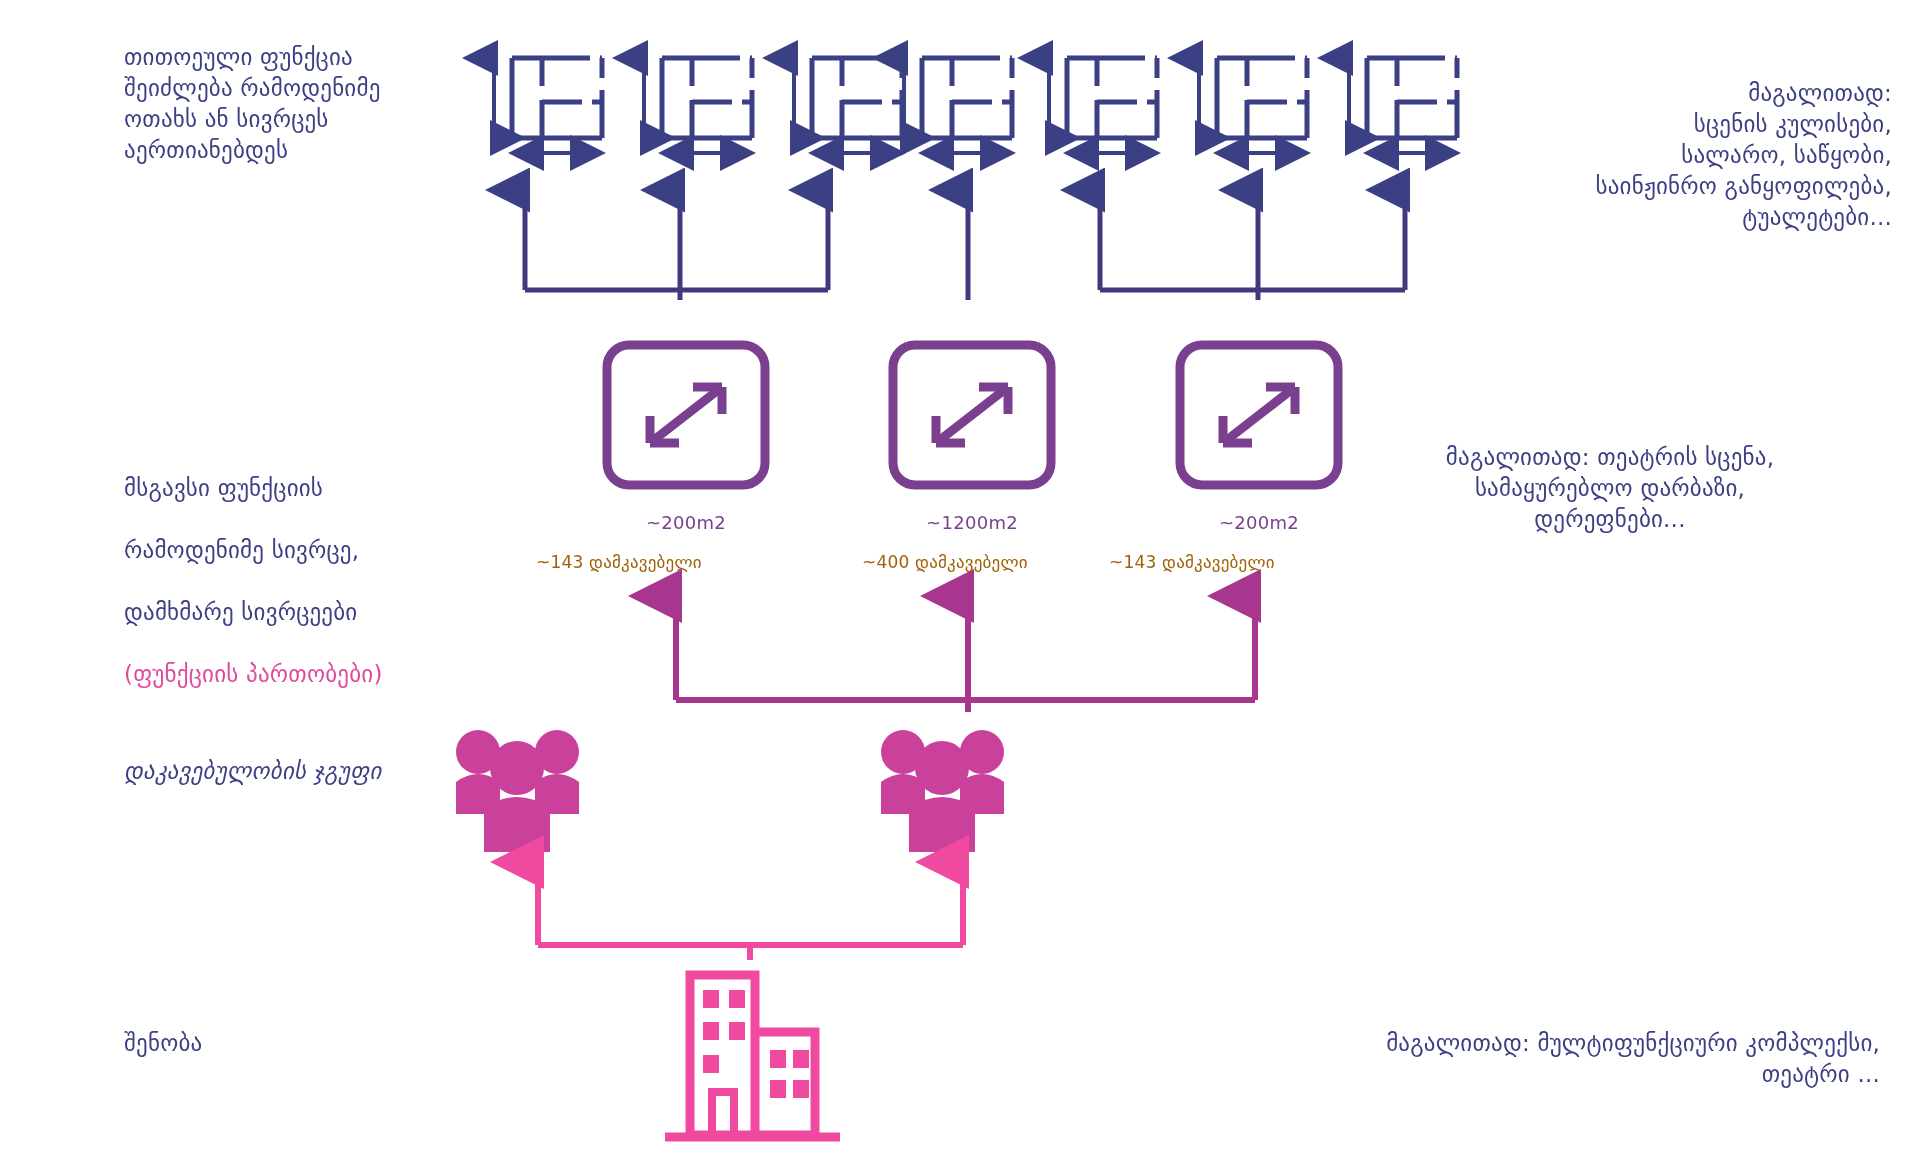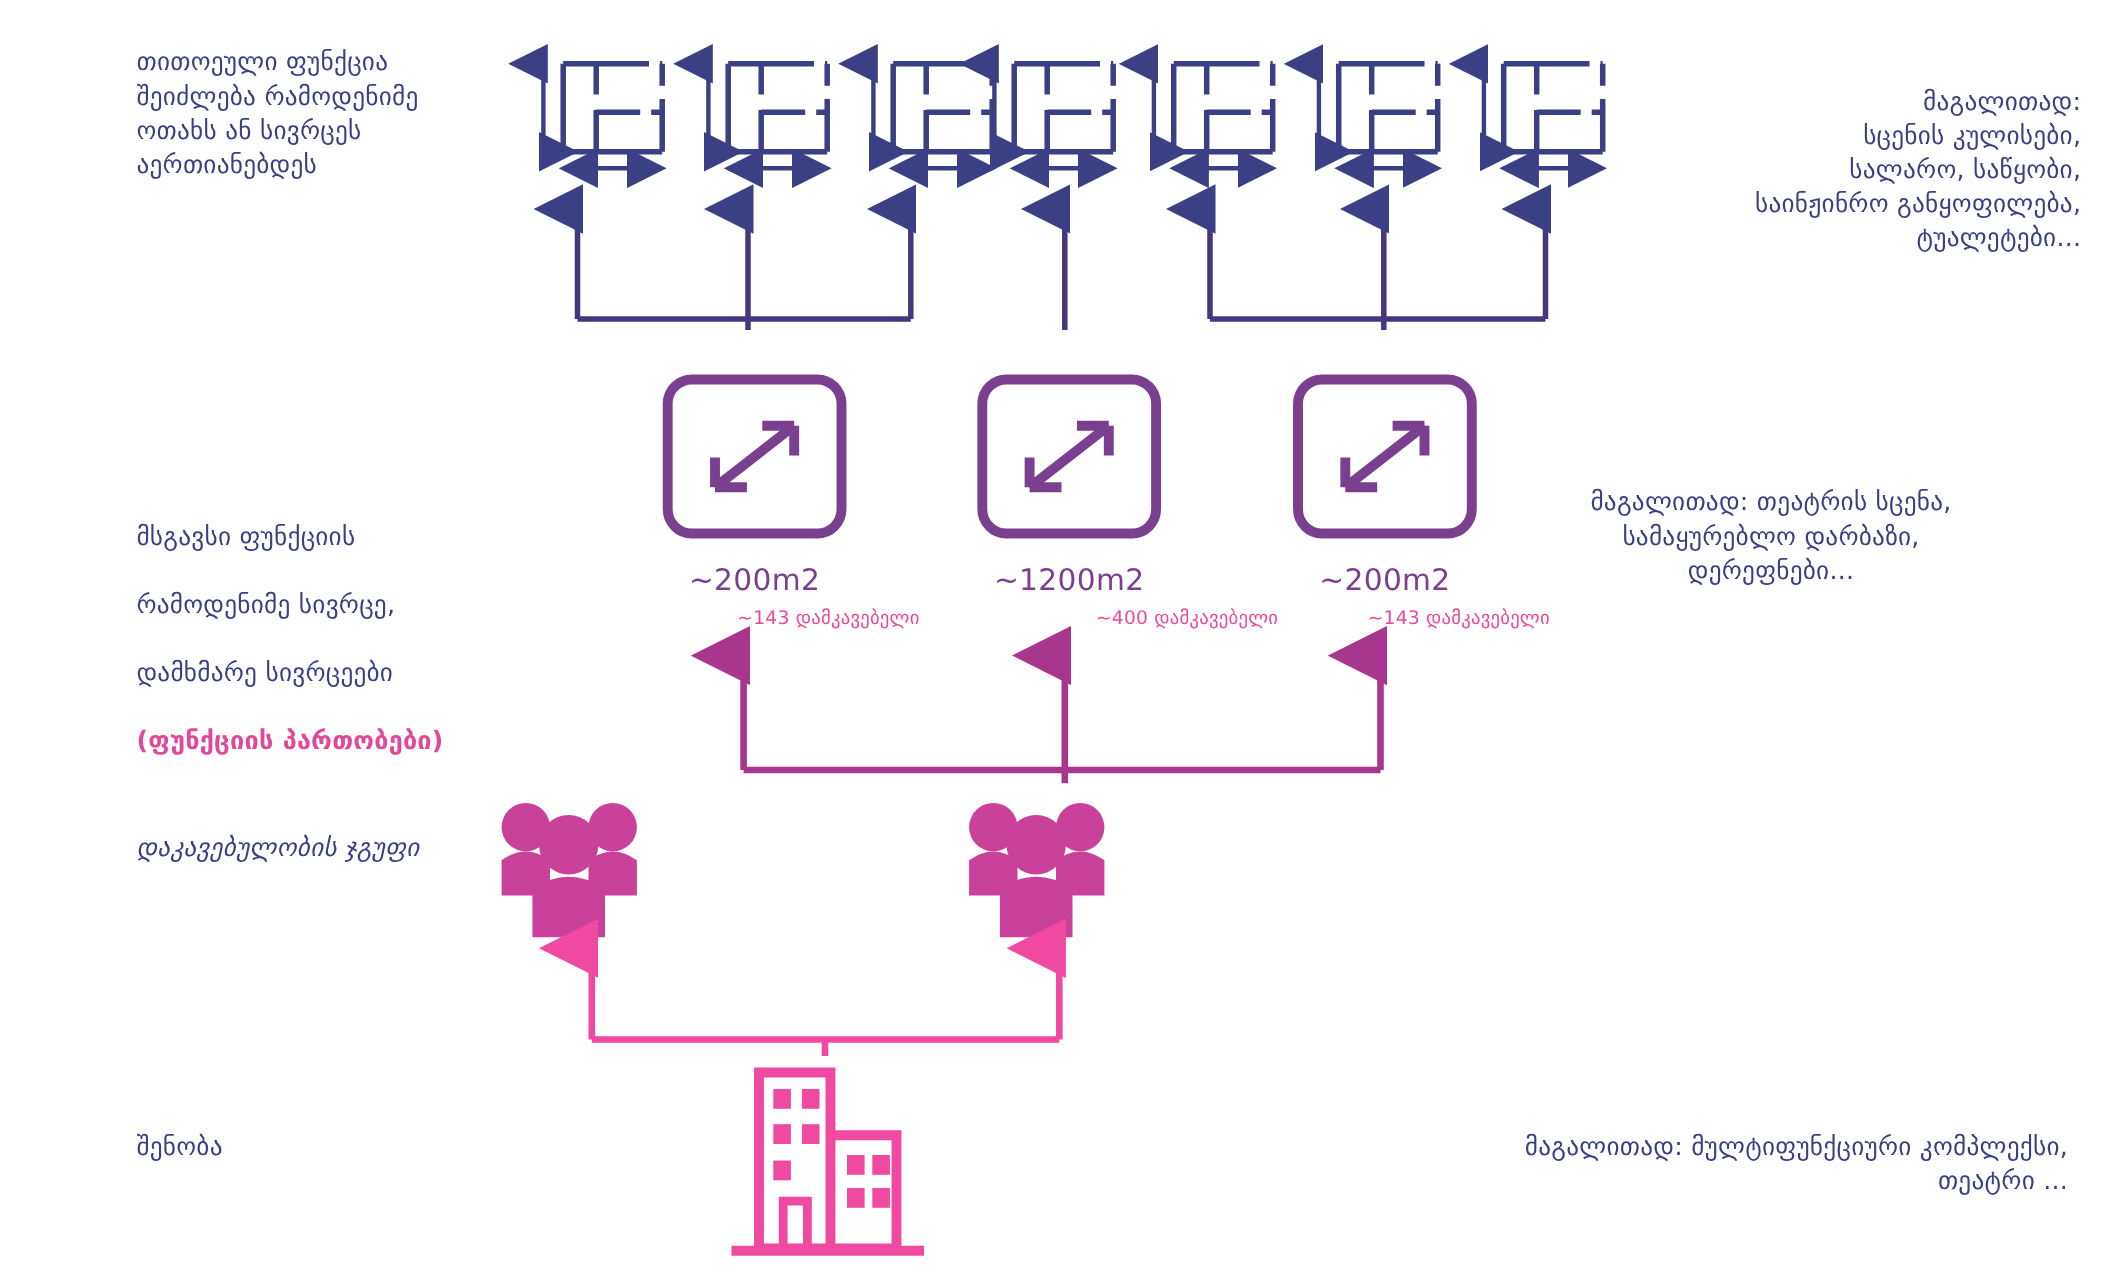--- a/index.html
+++ b/index.html
@@ -16,38 +16,38 @@
   .label{
     position:absolute;
     color:#3b3f84;
     font-size:23px;
     line-height:31px;
     letter-spacing:.2px;
     white-space:pre-line;
   }
   .label.left{text-align:left;margin-left:16px;}
   .label.right{text-align:right;}
-  .label .accent{color:#e0489a;font-weight:bold;}
+  .label .accent{color:#e0489a;}
 
   
   svg.art{position:absolute;left:0;top:0;width:1920px;height:1160px;pointer-events:none;}
 
   
   .area-cap{
     position:absolute;
     color:#7a3f8f;
     text-align:center;
     width:260px;
-    font-size:27px;
+    font-size:18px;
     letter-spacing:.3px;
   }
   .area-sub{
     position:absolute;
-    color:#ec4899;
-    text-align:right;
+    color:#a16207;
+    text-align:left;
     width:300px;
     font-size:17px;
     letter-spacing:.2px;
   }
 </style>
 </head>
 <body>
 
 <div class="stage">
 

